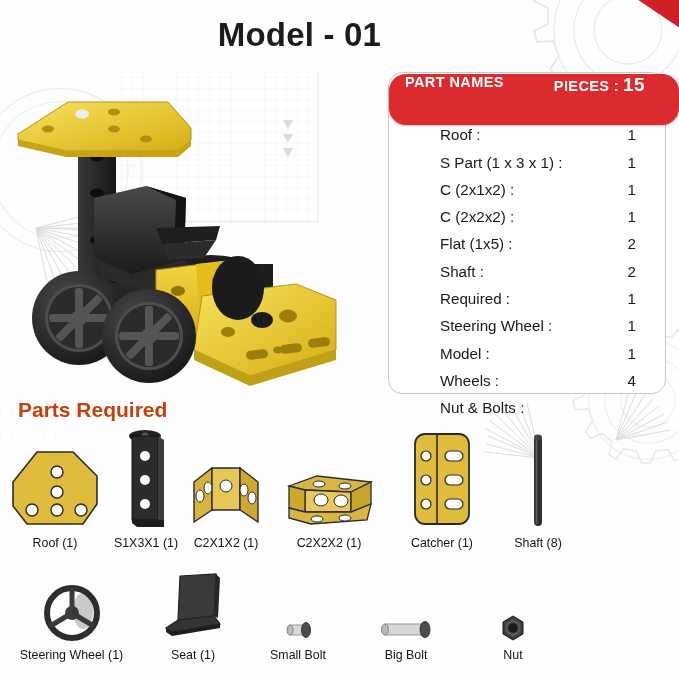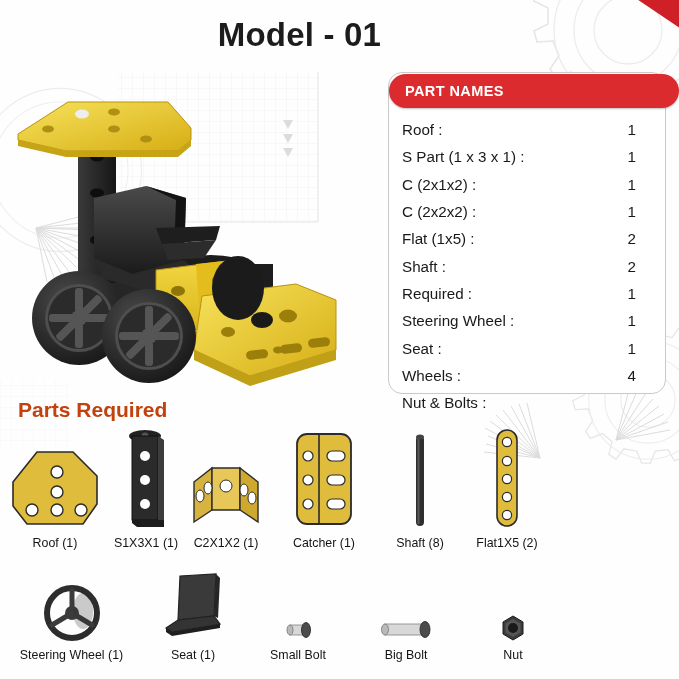--- a/index.html
+++ b/index.html
@@ -47,24 +47,24 @@
   .parts-card {
     position: absolute; left: 388px; top: 72px;
     width: 278px; height: 322px;
     background: #ffffff;
     border: 1px solid #c9c9c9;
     border-radius: 14px;
     z-index: 6;
   }
   .parts-header {
     position: absolute; left: 389px; top: 74px;
-    width: 290px; height: 34px;
+    width: 290px; height: 51px;
     background: #dc2b2f;
     border-radius: 17px;
-    display: flex; align-items: center;
+    display: flex; align-items: flex-start;
     padding: 0 16px;
     color: #fff;
     z-index: 7;
     box-shadow: 0 1px 2px rgba(0,0,0,.25);
   }
   .ph-left {
     font-size: 14.5px; font-weight: 700; letter-spacing: .4px;
   }
   .ph-right {
     margin-left: auto; margin-right: 18px;
@@ -72,23 +72,23 @@
     display: flex; align-items: baseline; gap: 4px;
   }
   .ph-count { font-size: 19px; font-weight: 700; }
 
   .parts-list {
     position: absolute; left: 402px; top: 116px;
     width: 252px;
     z-index: 7;
   }
   .part-row {
-    display: flex; align-items: center;
+    display: flex; align-items: flex-end;
     height: 27.3px;
-    font-size: 15.2px; color: #191919;
+    font-size: 15.2px; color: #191919; margin-left: 38px;
   }
   .part-label { flex: 0 0 auto; }
   .part-qty {
     position: absolute; right: 18px;
     font-size: 15.2px; color: #191919;
   }
   .part-row { position: relative; }
 
   
   .pr-heading {
@@ -317,20 +317,24 @@
         </g>
       </g>
       <ellipse cx="232" cy="200" rx="26" ry="32" fill="#1b1b1b"></ellipse>
     </svg>
   </div>
 
   <div class="parts-card"></div>
 
   <div class="parts-header">
     <span class="ph-left">PART NAMES</span>
+    <span class="ph-right">
+      <span>PIECES :</span>
+      <span class="ph-count">15</span>
+    </span>
   </div>
 
   <div class="parts-list">
     <div class="part-row">
       <span class="part-label">Roof :</span>
       <span class="part-qty">1</span>
     </div>
     <div class="part-row">
       <span class="part-label">S Part (1 x 3 x 1) :</span>
       <span class="part-qty">1</span>
@@ -353,21 +357,21 @@
     </div>
     <div class="part-row">
       <span class="part-label">Required :</span>
       <span class="part-qty">1</span>
     </div>
     <div class="part-row">
       <span class="part-label">Steering Wheel :</span>
       <span class="part-qty">1</span>
     </div>
     <div class="part-row">
-      <span class="part-label">Seat :</span>
+      <span class="part-label">Model :</span>
       <span class="part-qty">1</span>
     </div>
     <div class="part-row">
       <span class="part-label">Wheels :</span>
       <span class="part-qty">4</span>
     </div>
     <div class="part-row">
       <span class="part-label">Nut &amp; Bolts :</span>
       <span class="part-qty"></span>
     </div>
@@ -418,20 +422,38 @@
             <ellipse cx="12" cy="40" rx="4" ry="6" fill="#fff" stroke="#2b2b2b" stroke-width="1"></ellipse>
             <ellipse cx="20" cy="32" rx="4" ry="6" fill="#fff" stroke="#2b2b2b" stroke-width="1"></ellipse>
             <ellipse cx="38" cy="30" rx="6" ry="6" fill="#fff" stroke="#2b2b2b" stroke-width="1"></ellipse>
             <ellipse cx="56" cy="34" rx="4" ry="6" fill="#fff" stroke="#2b2b2b" stroke-width="1"></ellipse>
             <ellipse cx="64" cy="42" rx="4" ry="6" fill="#fff" stroke="#2b2b2b" stroke-width="1"></ellipse>
           </svg>
         </div>
         <div class="cap">C2X1X2 (1)</div>
       </div>
 
+      <div class="cell" style="width:118px">
+        <div class="art">
+          <svg width="96" height="62" viewBox="0 0 96 62">
+            <path d="M8 18 L36 8 L90 14 L70 24 L24 22 Z" fill="#d9b543" stroke="#2b2b2b" stroke-width="1.3"></path>
+            <path d="M24 22 L70 24 L70 44 L24 44 Z" fill="#e9c95c" stroke="#2b2b2b" stroke-width="1.3"></path>
+            <path d="M8 18 L24 22 L24 44 L8 40 Z" fill="#cda82d" stroke="#2b2b2b" stroke-width="1.3"></path>
+            <path d="M70 24 L90 14 L90 36 L70 44 Z" fill="#c9a42b" stroke="#2b2b2b" stroke-width="1.3"></path>
+            <path d="M8 40 L24 44 L70 44 L90 36 L86 52 L30 56 L8 50 Z" fill="#d9b543" stroke="#2b2b2b" stroke-width="1.3"></path>
+            <ellipse cx="40" cy="32" rx="7" ry="6" fill="#fff" stroke="#2b2b2b" stroke-width="1"></ellipse>
+            <ellipse cx="60" cy="33" rx="7" ry="6" fill="#fff" stroke="#2b2b2b" stroke-width="1"></ellipse>
+            <ellipse cx="38" cy="16" rx="6" ry="3" fill="#fff" stroke="#2b2b2b" stroke-width="1"></ellipse>
+            <ellipse cx="64" cy="18" rx="6" ry="3" fill="#fff" stroke="#2b2b2b" stroke-width="1"></ellipse>
+            <ellipse cx="36" cy="51" rx="6" ry="3" fill="#fff" stroke="#2b2b2b" stroke-width="1"></ellipse>
+            <ellipse cx="64" cy="50" rx="6" ry="3" fill="#fff" stroke="#2b2b2b" stroke-width="1"></ellipse>
+          </svg>
+        </div>
+        <div class="cap">C2X2X2 (1)</div>
+      </div>
 
       <div class="cell" style="width:108px">
         <div class="art">
           <svg width="70" height="102" viewBox="0 0 70 102">
             <rect x="8" y="6" width="54" height="90" rx="10" fill="#e0bc3c" stroke="#2b2b2b" stroke-width="1.8"></rect>
             <line x1="30" y1="6" x2="30" y2="96" stroke="#2b2b2b" stroke-width="1.6"></line>
             <circle cx="19" cy="28" r="5" fill="#fff" stroke="#2b2b2b" stroke-width="1.2"></circle>
             <circle cx="19" cy="52" r="5" fill="#fff" stroke="#2b2b2b" stroke-width="1.2"></circle>
             <circle cx="19" cy="76" r="5" fill="#fff" stroke="#2b2b2b" stroke-width="1.2"></circle>
             <rect x="38" y="23" width="18" height="10" rx="5" fill="#fff" stroke="#2b2b2b" stroke-width="1.2"></rect>
@@ -446,33 +468,20 @@
         <div class="art">
           <svg width="20" height="100" viewBox="0 0 20 100">
             <rect x="6" y="6" width="8" height="90" rx="4" fill="#2e2e2e"></rect>
             <rect x="7.5" y="8" width="2" height="86" fill="#595959"></rect>
             <ellipse cx="10" cy="7" rx="4" ry="2.5" fill="#444"></ellipse>
           </svg>
         </div>
         <div class="cap">Shaft (8)</div>
       </div>
 
-      <div class="cell" style="width:90px">
-        <div class="art">
-          <svg width="30" height="104" viewBox="0 0 30 104">
-            <rect x="5" y="4" width="20" height="96" rx="10" fill="#e0bc3c" stroke="#2b2b2b" stroke-width="1.6"></rect>
-            <circle cx="15" cy="16" r="4.6" fill="#fff" stroke="#2b2b2b" stroke-width="1.2"></circle>
-            <circle cx="15" cy="35" r="4.6" fill="#fff" stroke="#2b2b2b" stroke-width="1.2"></circle>
-            <circle cx="15" cy="53" r="4.6" fill="#fff" stroke="#2b2b2b" stroke-width="1.2"></circle>
-            <circle cx="15" cy="71" r="4.6" fill="#fff" stroke="#2b2b2b" stroke-width="1.2"></circle>
-            <circle cx="15" cy="89" r="4.6" fill="#fff" stroke="#2b2b2b" stroke-width="1.2"></circle>
-          </svg>
-        </div>
-        <div class="cap">Flat1X5 (2)</div>
-      </div>
     </div>
 
     <div class="grid-row r2">
 
       <div class="cell" style="width:143px">
         <div class="art">
           <svg width="58" height="58" viewBox="0 0 58 58">
             <circle cx="29" cy="29" r="25" fill="none" stroke="#2d2d2d" stroke-width="6"></circle>
             <circle cx="29" cy="29" r="7" fill="#3b3b3b"></circle>
             <g stroke="#3b3b3b" stroke-width="5" stroke-linecap="round">

